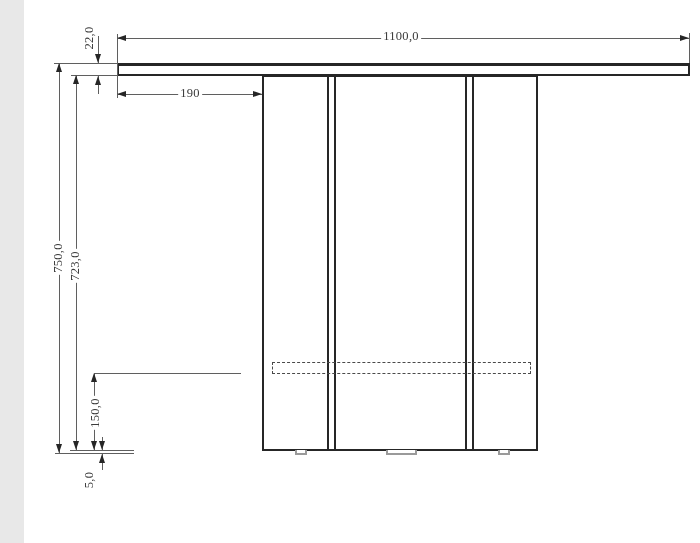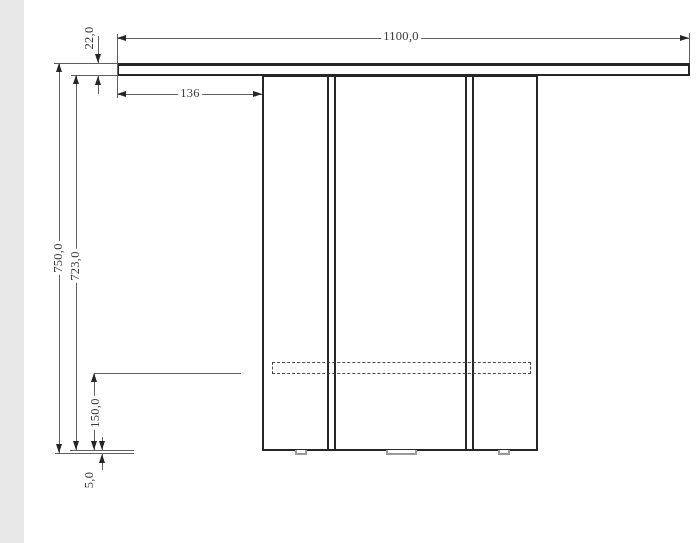--- a/index.html
+++ b/index.html
@@ -61,21 +61,21 @@
   <div class="ln" style="left:31px;top:453px;width:79px;height:1px;"></div>
 
   <div class="ln" style="left:93px;top:38px;width:572px;height:1px;"></div>
   <div class="arr a-l" style="left:93px;top:35px;"></div>
   <div class="arr a-r" style="left:656px;top:35px;"></div>
   <div class="lbl" style="left:377px;top:37px;">1100,0</div>
 
   <div class="ln" style="left:93px;top:94px;width:145px;height:1px;"></div>
   <div class="arr a-l" style="left:93px;top:91px;"></div>
   <div class="arr a-r" style="left:229px;top:91px;"></div>
-  <div class="lbl" style="left:166px;top:94px;">136</div>
+  <div class="lbl" style="left:166px;top:94px;">190</div>
 
   <div class="ln" style="left:74px;top:36px;width:1px;height:27px;"></div>
   <div class="ln" style="left:74px;top:76px;width:1px;height:18px;"></div>
   <div class="arr a-d" style="left:71px;top:54px;"></div>
   <div class="arr a-u" style="left:71px;top:76px;"></div>
   <div class="lbl v" style="left:66px;top:38px;">22,0</div>
 
   <div class="ln" style="left:35px;top:63px;width:1px;height:390px;"></div>
   <div class="arr a-u" style="left:32px;top:63px;"></div>
   <div class="arr a-d" style="left:32px;top:444px;"></div>

